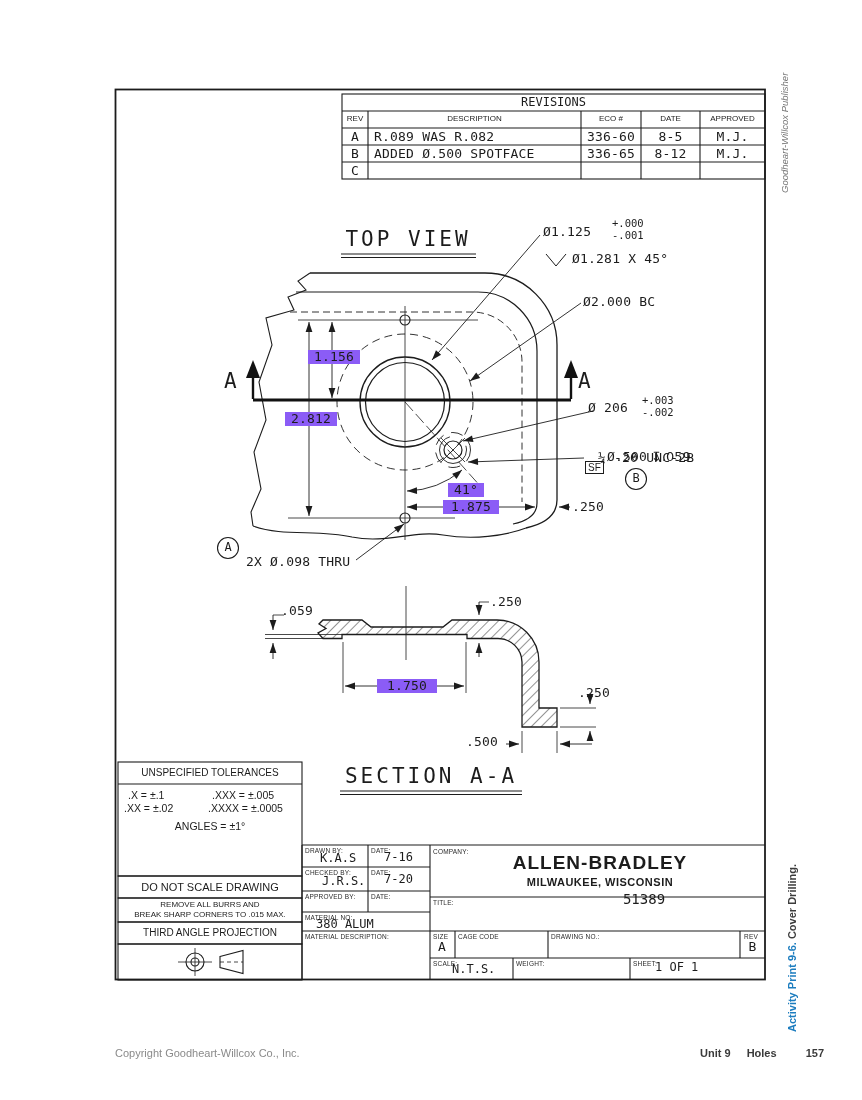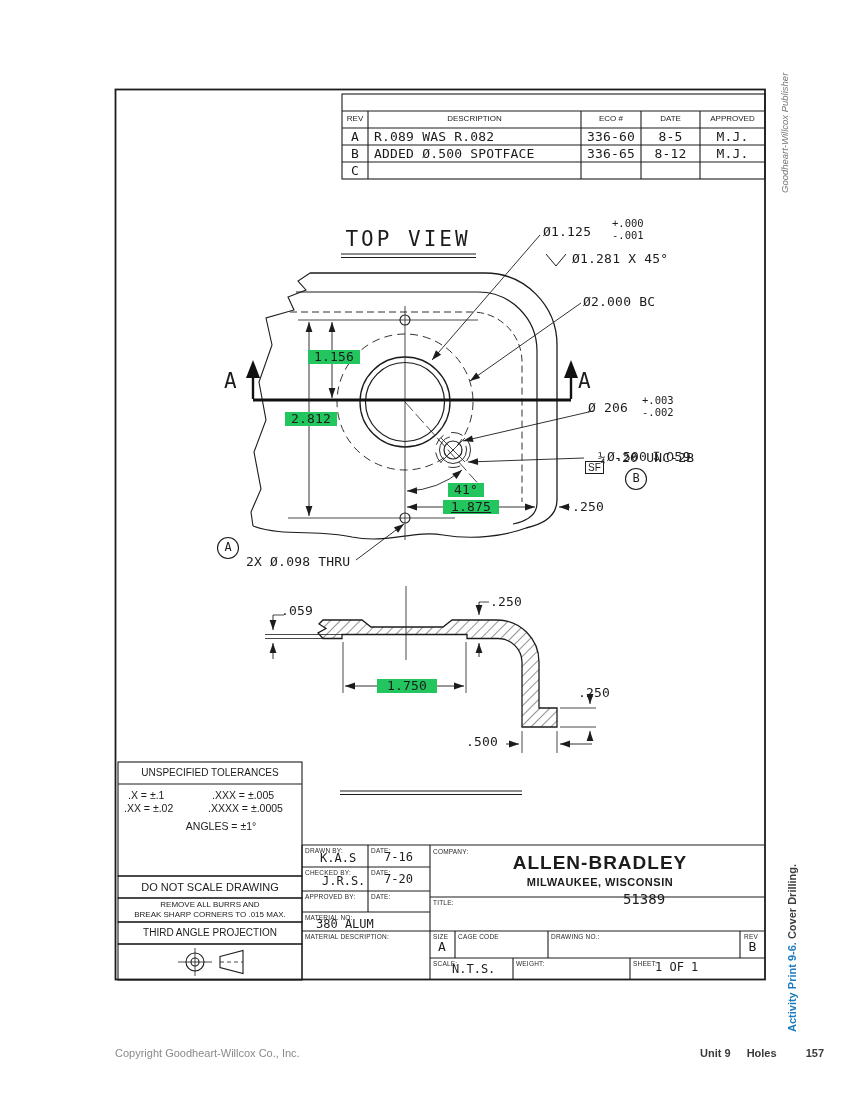--- a/index.html
+++ b/index.html
@@ -8,21 +8,21 @@
   svg#linework{position:absolute;left:0;top:0;}
   .t{position:absolute;white-space:nowrap;color:#1c1c1c;line-height:1.1;}
   .cad{font-family:"DejaVu Sans Mono",monospace;font-size:13px;letter-spacing:.2px;}
   .cad12{font-family:"DejaVu Sans Mono",monospace;font-size:12px;}
   .cad11{font-family:"DejaVu Sans Mono",monospace;font-size:10.5px;}
   .cad14{font-family:"DejaVu Sans Mono",monospace;font-size:14px;}
   .big{font-family:"DejaVu Sans Mono",monospace;font-size:21px;letter-spacing:3px;}
   .lbl{font-size:6.5px;color:#2a2a2a;letter-spacing:.2px;}
   .hdr8{font-size:8px;color:#1c1c1c;}
   .ctr{text-align:center;}
-  .wbg{background:#22c55e;padding:0 2px;}
+  .wbg{background:#8b5cf6;padding:0 2px;}
   .boxed{border:1px solid #1c1c1c;padding:0 2px;font-size:10px;font-family:"Liberation Sans",sans-serif;}
   .sans10{font-size:10px;}
   .sans105{font-size:10.5px;}
   .sans11{font-size:11px;}
   .sans8{font-size:8px;}
   .company{font-size:19px;font-weight:bold;letter-spacing:1px;}
   .bigtitle{font-size:25px;font-weight:bold;letter-spacing:2px;}
   .loc{font-size:11px;font-weight:bold;letter-spacing:.5px;}
   .footer{font-size:11px;color:#8a8a8a;}
   .footerdark{font-size:11px;color:#3a3a3a;font-weight:600;}
@@ -181,20 +181,21 @@
     <line x1="522" y1="731" x2="522" y2="753" stroke="#1c1c1c" stroke-width=".8"></line>
     <line x1="557" y1="731" x2="557" y2="753" stroke="#1c1c1c" stroke-width=".8"></line>
     <line x1="506" y1="744" x2="519" y2="744" stroke="#1c1c1c" stroke-width=".9" marker-end="url(#ar)"></line>
     <line x1="592" y1="744" x2="560" y2="744" stroke="#1c1c1c" stroke-width=".9" marker-end="url(#ar)"></line>
 
     <line x1="340" y1="791" x2="522" y2="791" stroke="#1c1c1c" stroke-width="1.1"></line>
     <line x1="340" y1="794.5" x2="522" y2="794.5" stroke="#1c1c1c" stroke-width="1.1"></line>
   </g>
 </svg>
 
+<div class="t cad12 ctr" style="left:342px;top:96px;width:423px;">REVISIONS</div>
 <div class="t hdr8 ctr" style="left:342px;top:115px;width:26px;">REV</div>
 <div class="t hdr8 ctr" style="left:368px;top:115px;width:213px;">DESCRIPTION</div>
 <div class="t hdr8 ctr" style="left:581px;top:115px;width:60px;">ECO #</div>
 <div class="t hdr8 ctr" style="left:641px;top:115px;width:59px;">DATE</div>
 <div class="t hdr8 ctr" style="left:700px;top:115px;width:65px;">APPROVED</div>
 
 <div class="t cad ctr" style="left:342px;top:130px;width:26px;">A</div>
 <div class="t cad" style="left:374px;top:130px;">R.089 WAS R.082</div>
 <div class="t cad ctr" style="left:581px;top:130px;width:60px;">336-60</div>
 <div class="t cad ctr" style="left:641px;top:130px;width:59px;">8-5</div>
@@ -227,36 +228,37 @@
 <div class="t cad" style="left:607px;top:450px;">Ø.500</div>
 <div class="t depth" style="left:651px;top:450px;">↧.059</div>
 
 <div class="t cad" style="left:246px;top:555px;">2X Ø.098 THRU</div>
 
 <div class="t cad12 ctr" style="left:218px;top:541px;width:20px;">A</div>
 <div class="t cad12 ctr" style="left:626px;top:472px;width:20px;">B</div>
 
 <div class="t cad ctr wbg" style="left:308px;top:350px;width:48px;">1.156</div>
 <div class="t cad ctr wbg" style="left:285px;top:412px;width:48px;">2.812</div>
-<div class="t cad ctr wbg" style="left:443px;top:500px;width:52px;text-decoration:underline;">1.875</div>
+<div class="t cad ctr wbg" style="left:443px;top:500px;width:52px;">1.875</div>
 <div class="t cad" style="left:572px;top:500px;">.250</div>
 <div class="t cad ctr wbg" style="left:420px;top:483px;width:32px;margin-left:28px;">41°</div>
 
+<div class="t big ctr" style="left:338px;top:765px;width:186px;">SECTION A-A</div>
 <div class="t cad" style="left:281px;top:604px;">.059</div>
 <div class="t cad" style="left:490px;top:595px;">.250</div>
 <div class="t cad ctr wbg" style="left:377px;top:679px;width:56px;">1.750</div>
 <div class="t cad" style="left:578px;top:686px;">.250</div>
 <div class="t cad" style="left:466px;top:735px;">.500</div>
 
 <div class="t sans10 ctr" style="left:118px;top:767px;width:184px;">UNSPECIFIED TOLERANCES</div>
 <div class="t sans105" style="left:128px;top:790px;">.X  =  ±.1</div>
 <div class="t sans105" style="left:212px;top:790px;">.XXX  =  ±.005</div>
 <div class="t sans105" style="left:124px;top:803px;">.XX =  ±.02</div>
 <div class="t sans105" style="left:208px;top:803px;">.XXXX =  ±.0005</div>
-<div class="t sans105 ctr" style="left:118px;top:821px;width:184px;padding-left:11px;">ANGLES = ±1°</div>
+<div class="t sans105 ctr" style="left:118px;top:821px;width:184px;">ANGLES = ±1°</div>
 
 <div class="t sans11 ctr" style="left:118px;top:881px;width:184px;">DO NOT SCALE DRAWING</div>
 <div class="t sans8 ctr" style="left:118px;top:901px;width:184px;">REMOVE ALL BURRS AND</div>
 <div class="t sans8 ctr" style="left:118px;top:911px;width:184px;">BREAK SHARP CORNERS TO .015 MAX.</div>
 <div class="t sans10 ctr" style="left:118px;top:927px;width:184px;">THIRD ANGLE PROJECTION</div>
 
 <div class="t lbl" style="left:305px;top:847px;">DRAWN BY:</div>
 <div class="t lbl" style="left:371px;top:847px;">DATE:</div>
 <div class="t cad12" style="left:320px;top:852px;">K.A.S</div>
 <div class="t cad12" style="left:384px;top:851px;">7-16</div>

